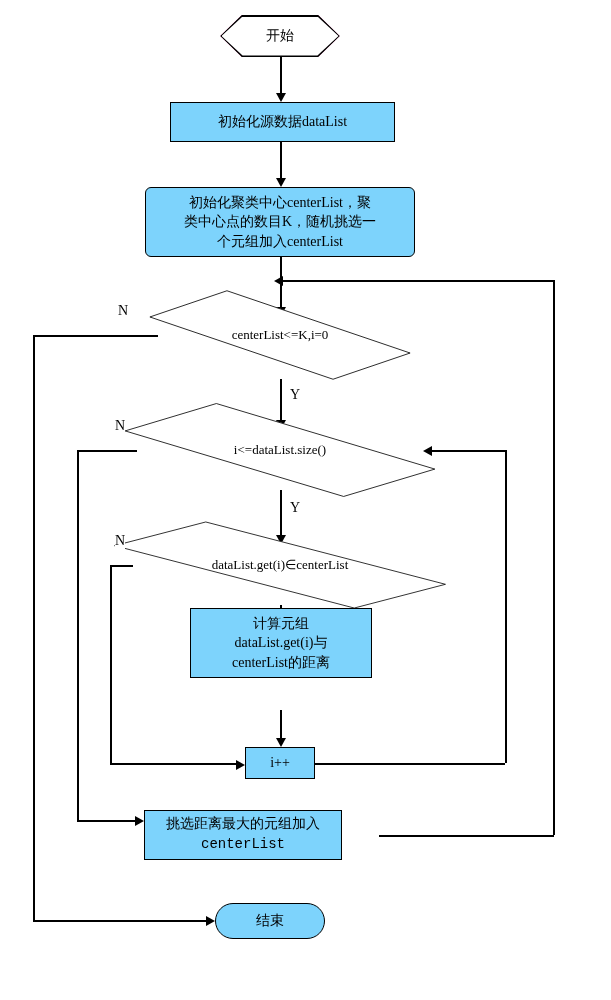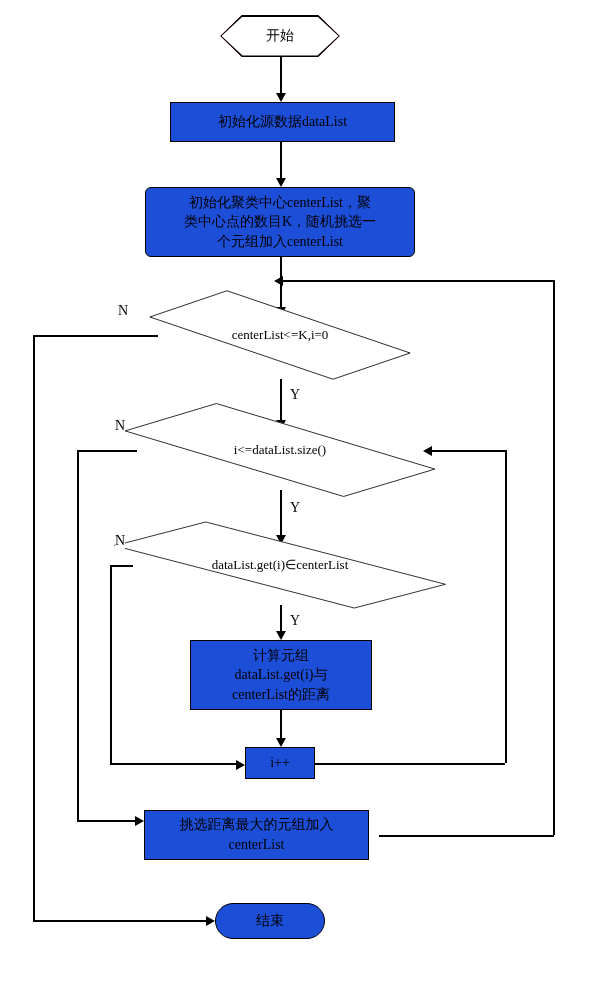--- a/index.html
+++ b/index.html
@@ -7,21 +7,21 @@
       width: 611px;
       height: 1000px;
       background: #fff;
       position: relative;
       font-family: "SimSun", serif;
       font-size: 14px;
     }
     .node {
       position: absolute;
       border: 1.5px solid #000;
-      background: #1d4ed8;
+      background: #7dd3fc;
       display: flex;
       align-items: center;
       justify-content: center;
       text-align: center;
       padding: 6px 10px;
       line-height: 1.4;
     }
     .terminal {
       border-radius: 25px;
     }
@@ -165,21 +165,21 @@
     </div>
 </div>
 
 <div class="label" style="left:115px; top:533px;">N</div>
 
 <div class="label" style="left:290px; top:613px;">Y</div>
 
 <div class="arrow-line-v" style="left:280px; top:605px; height:28px;"></div>
 <div class="arrowhead-down" style="left:275.5px; top:631px;"></div>
 
-<div class="node" style="left:190px; top:640px; width:182px; height:70px; white-space:pre-line;">
+<div class="node" style="left:190px; top:608px; width:182px; height:70px; white-space:pre-line;">
   <span>计算元组
 dataList.get(i)与
 centerList的距离</span>
 </div>
 
 <div class="arrow-line-v" style="left:280px; top:710px; height:30px;"></div>
 <div class="arrowhead-down" style="left:275.5px; top:738px;"></div>
 
 <div class="node" style="left:245px; top:747px; width:70px; height:32px;">
   <span>i++</span>
@@ -193,21 +193,21 @@
 <div class="arrow-line-h" style="left:315px; top:763px; width:190px;"></div>
 <div class="arrow-line-v" style="left:505px; top:450px; height:313px;"></div>
 <div class="arrow-line-h" style="left:430px; top:450px; width:75px;"></div>
 <div class="arrowhead-right" style="left:423px; top:445.5px; transform: rotate(180deg);"></div>
 
 <div class="arrow-line-h" style="left:77px; top:450px; width:60px;"></div>
 <div class="arrow-line-v" style="left:77px; top:450px; height:370px;"></div>
 <div class="arrow-line-h" style="left:77px; top:820px; width:60px;"></div>
 <div class="arrowhead-right" style="left:135px; top:815.5px;"></div>
 
-<div class="node" style="left:144px; top:810px; width:225px; height:50px; white-space:pre-line;">
+<div class="node" style="left:144px; top:810px; width:198px; height:50px; white-space:pre-line;font-family:Liberation Mono, monospace;">
   <span>挑选距离最大的元组加入
 centerList</span>
 </div>
 
 <div class="arrow-line-h" style="left:379px; top:835px; width:175px;"></div>
 <div class="arrow-line-v" style="left:553px; top:280px; height:555px;"></div>
 <div class="arrow-line-h" style="left:281px; top:280px; width:273px;"></div>
 <div class="arrowhead-right" style="left:274px; top:275.5px; transform: rotate(180deg);"></div>
 
 <div class="arrow-line-h" style="left:33px; top:335px; width:125px;"></div>

